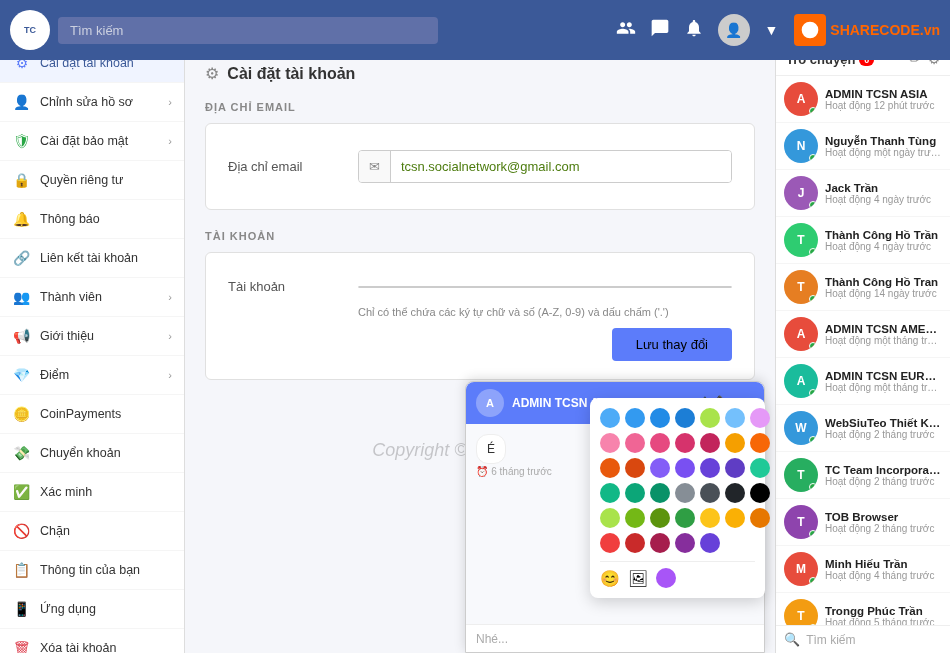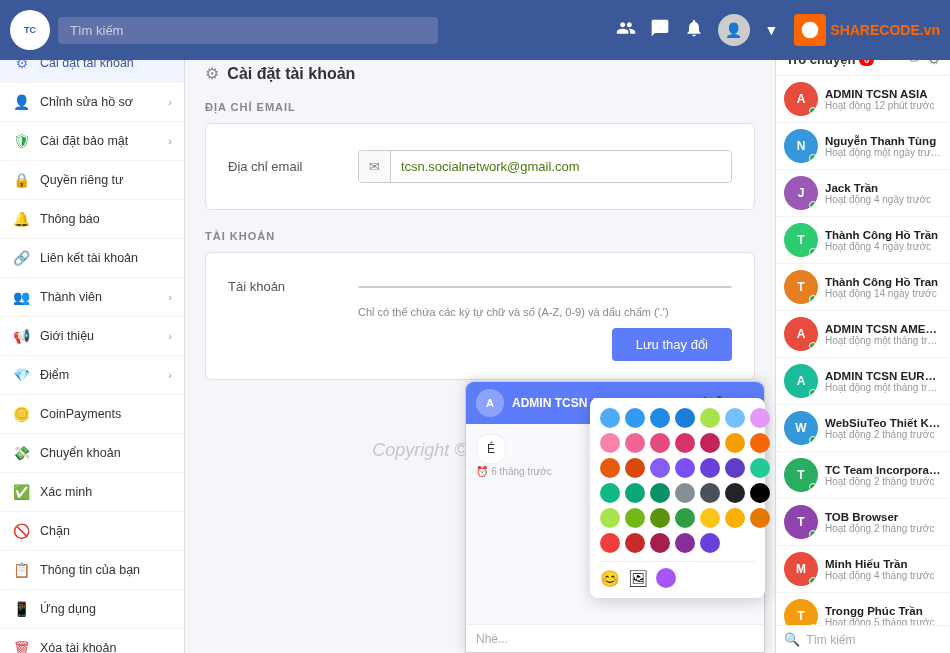--- a/index.html
+++ b/index.html
@@ -158,21 +158,21 @@
     }
     .form-row .prefix-label {
       padding: 8px 10px; color: #555; background: #f2f2f2;
       border-right: 1px solid #ccc; font-size: 12px; white-space: nowrap;
     }
     .form-hint {
       font-size: 11px; color: #888; margin-top: 4px; margin-left: 130px;
     }
     .btn-save {
       background: #5c7cfa;
-      color: #ffffff; border: none; border-radius: 4px;
+      color: #000000; border: none; border-radius: 4px;
       padding: 9px 24px; cursor: pointer;
       font-size: 13px; float: right; margin-top: 10px;
     }
 
     
     .watermark {
       text-align: center; color: rgba(0,0,0,0.2);
       font-size: 18px; font-style: italic;
       margin-top: 60px;
     }

